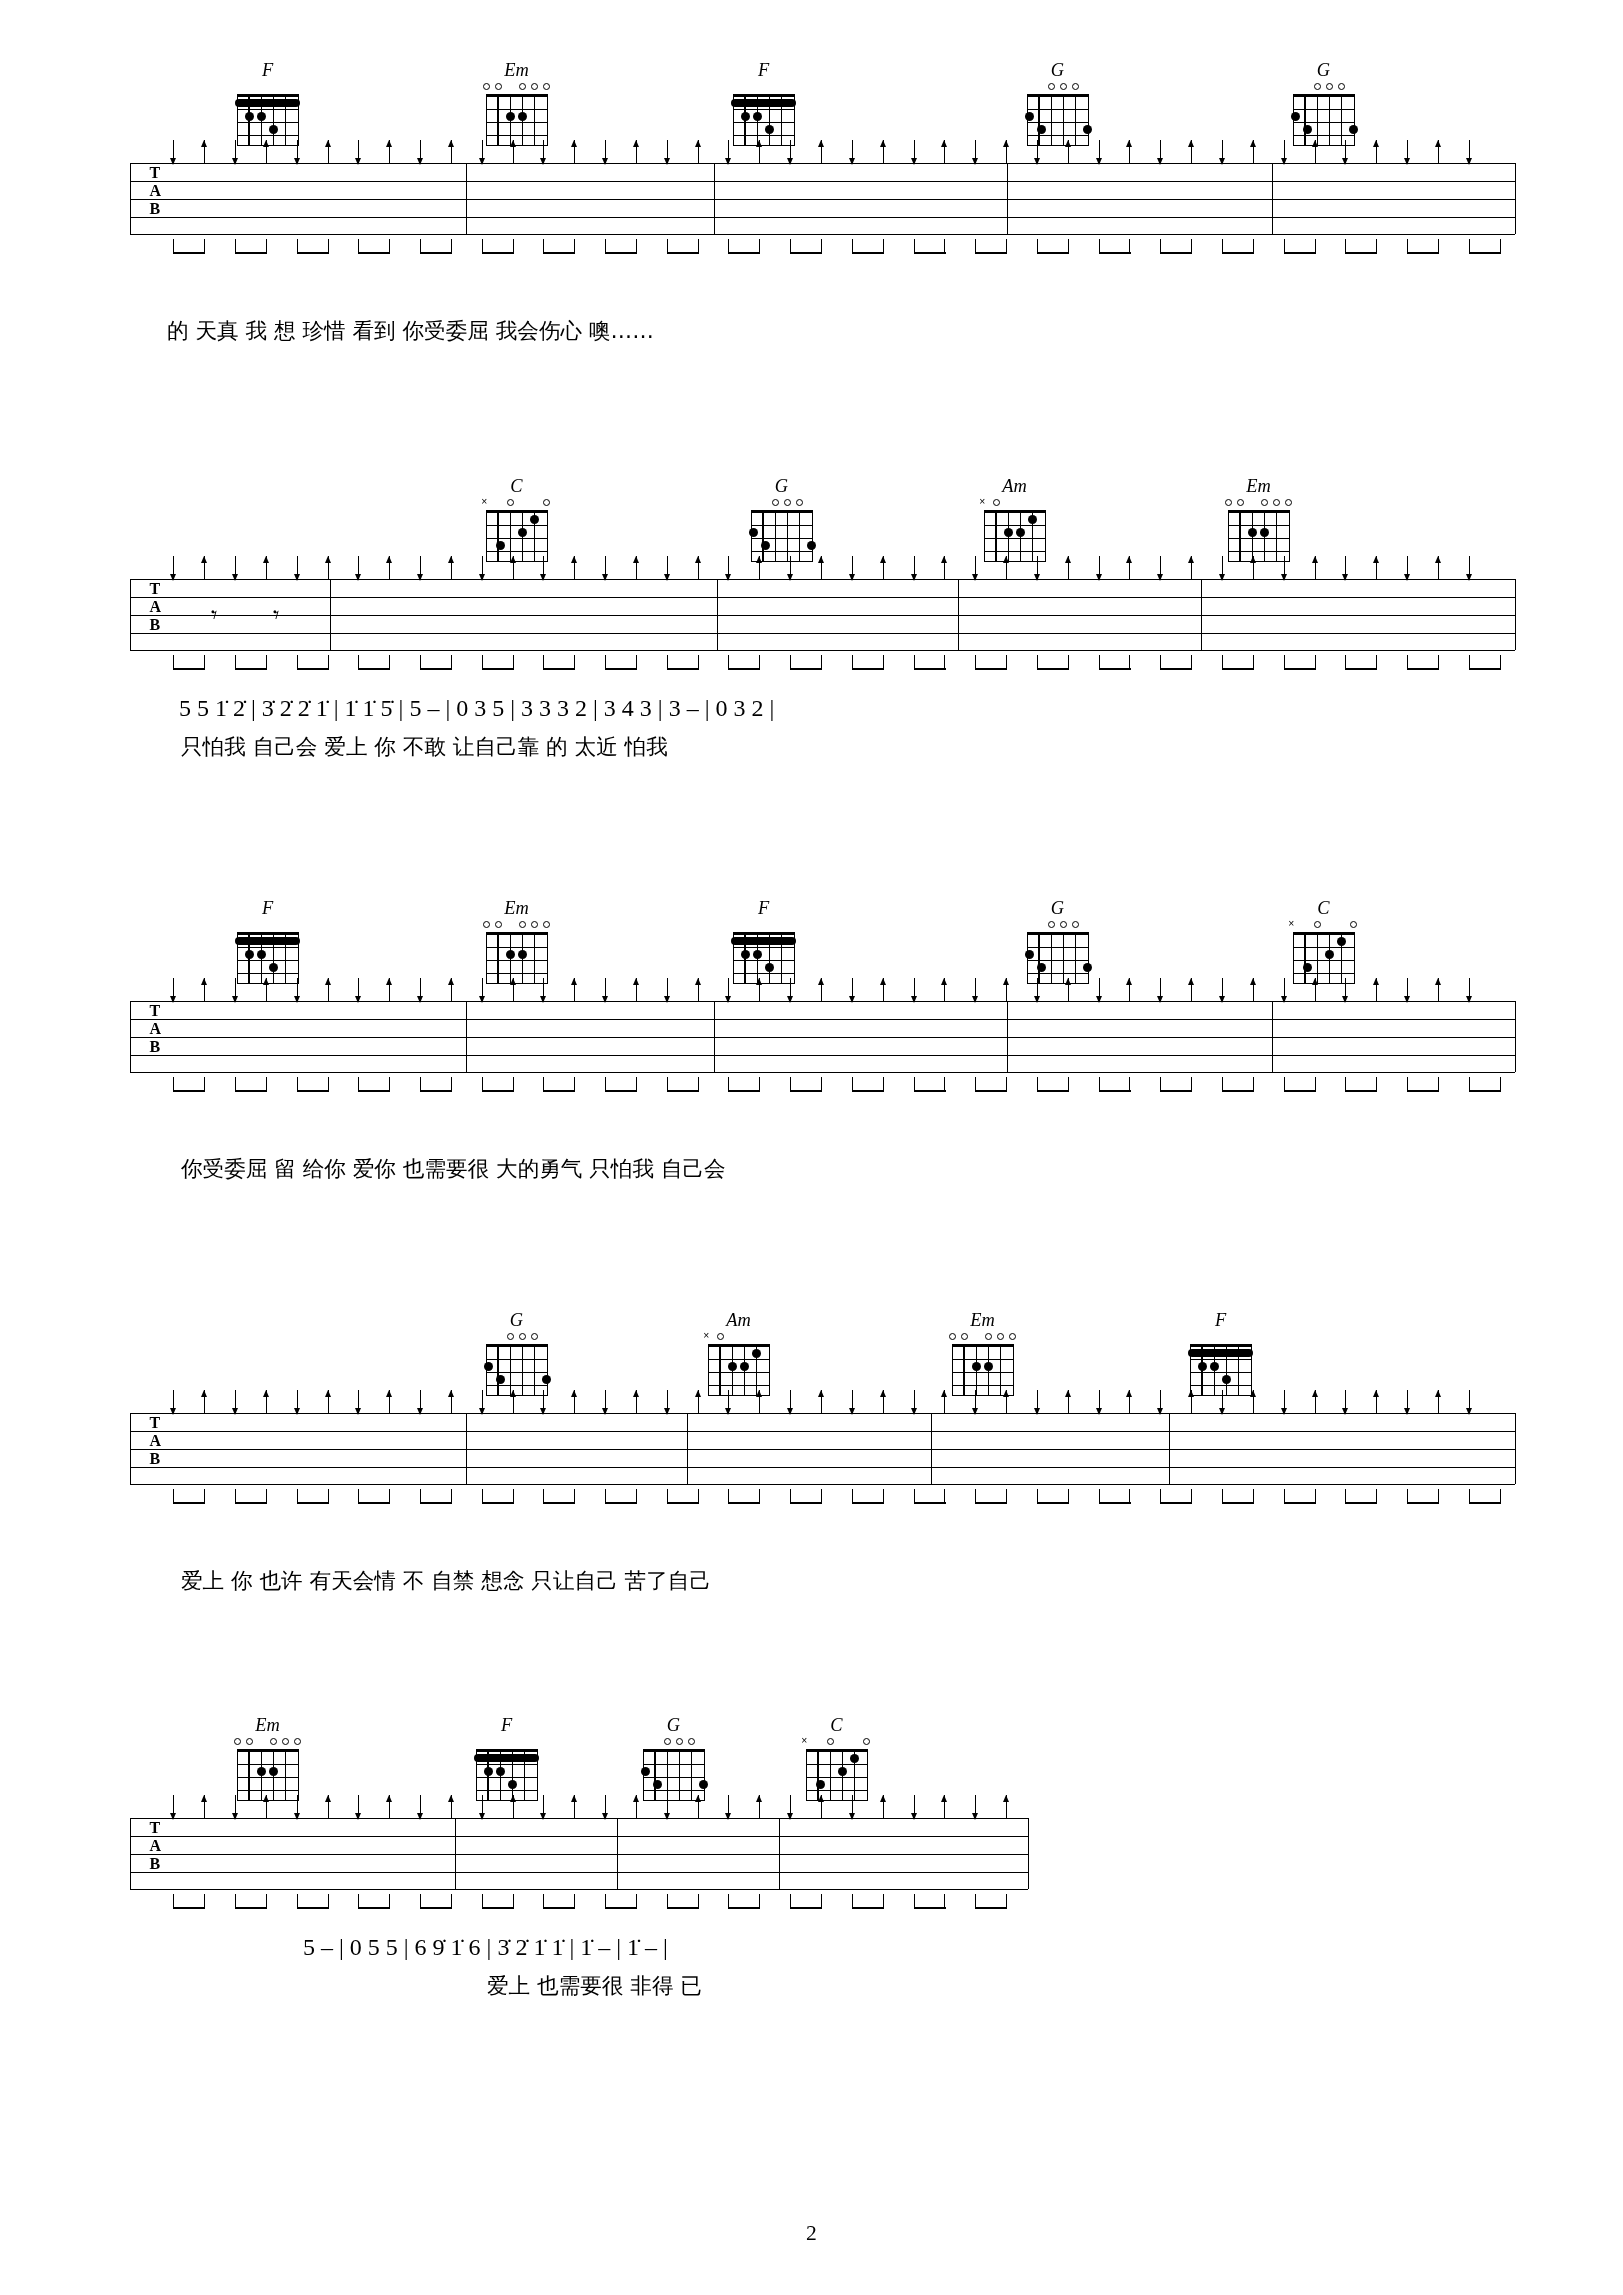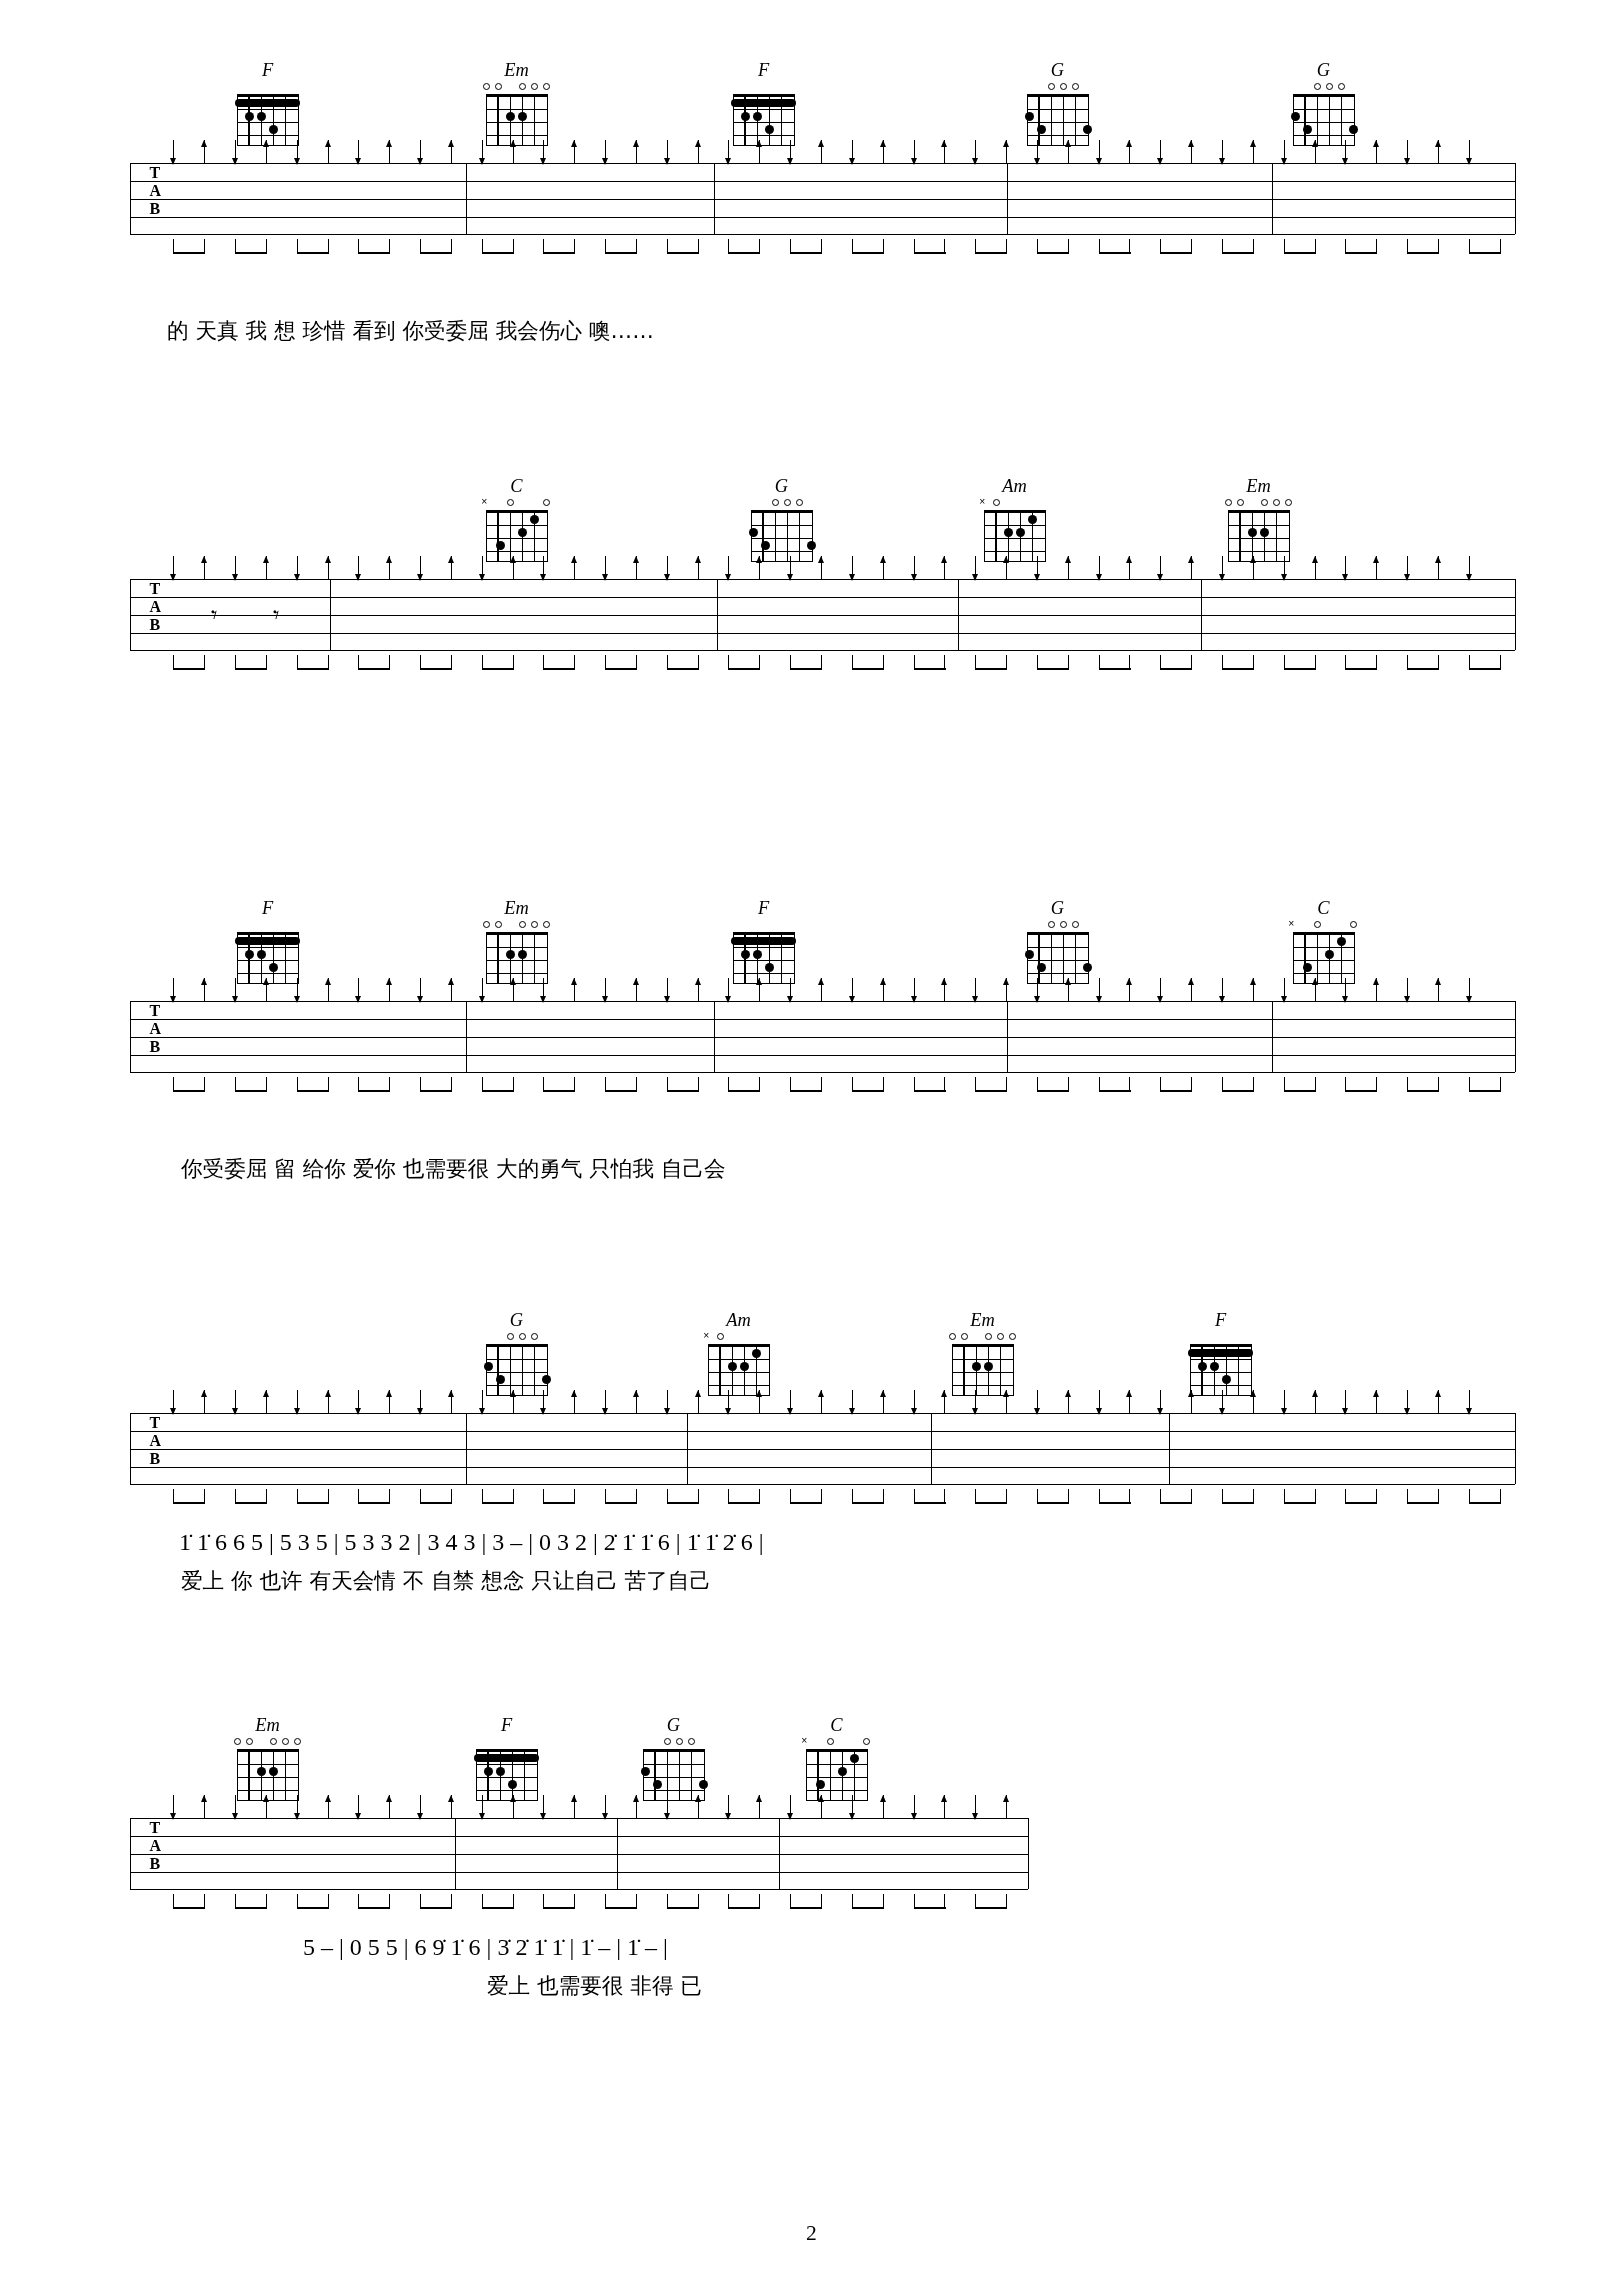--- a/index.html
+++ b/index.html
@@ -655,20 +655,24 @@
           <div class="beam" style="left: 1308px; top: 76px;"></div>
           <div class="beam-bar" style="left: 1277px; top: 89px; width: 32px;"></div>
           <div class="arrow-up" style="left: 1308px;"></div>
           <div class="arrow-dn" style="left: 1339px;"></div>
           <div class="beam" style="left: 1339px; top: 76px;"></div>
           <div class="beam" style="left: 1370px; top: 76px;"></div>
           <div class="beam-bar" style="left: 1339px; top: 89px; width: 32px;"></div>
         </div>
     </div>
 
+    <div class="notation">
+      <div class="nn" style="left:49px; top:0px;">5 5 1̇ 2̇ | 3̇ 2̇ 2̇ 1̇ | 1̇ 1̇ 5̇ | 5 – | 0 3 5 | 3 3 3 2 | 3 4 3 | 3 – | 0 3 2 |</div>
+      <div class="lyrics" style="left:51px; top:39px;">只怕我 自己会  爱上 你      不敢 让自己靠 的 太近      怕我</div>
+    </div>
   </div>
 
   <div class="system" style="position:absolute; left:130px; top:898px;">
 
     <div class="chord-row">
       <div class="chord" style="left:97px;">
         <div class="chord-name">F</div>
         <div class="grid-wrap">
           <div class="grid">
             <div class="vline" style="left:10.8px"></div>
@@ -1111,21 +1115,20 @@
           <div class="beam-bar" style="left: 1277px; top: 89px; width: 32px;"></div>
           <div class="arrow-up" style="left: 1308px;"></div>
           <div class="arrow-dn" style="left: 1339px;"></div>
           <div class="beam" style="left: 1339px; top: 76px;"></div>
           <div class="beam" style="left: 1370px; top: 76px;"></div>
           <div class="beam-bar" style="left: 1339px; top: 89px; width: 32px;"></div>
         </div>
     </div>
 
     <div class="notation">
-      <div class="nn" style="left:49px; top:0px;">1̇ 1̇ 6 6 5 | 5 3 5 | 5 3 3 2 | 3 4 3 | 3 – | 0 3 2 | 2̇ 1̇ 1̇ 6 | 1̇ 1̇ 2̇ 6 |</div>
       <div class="lyrics" style="left:51px; top:39px;">爱上 你     也许 有天会情 不 自禁     想念 只让自己 苦了自己</div>
     </div>
   </div>
 
   <div class="system" style="position:absolute; left:130px; top:1715px;">
 
     <div class="chord-row">
       <div class="chord" style="left:97px;">
         <div class="chord-name">Em</div>
         <div class="grid-wrap">

